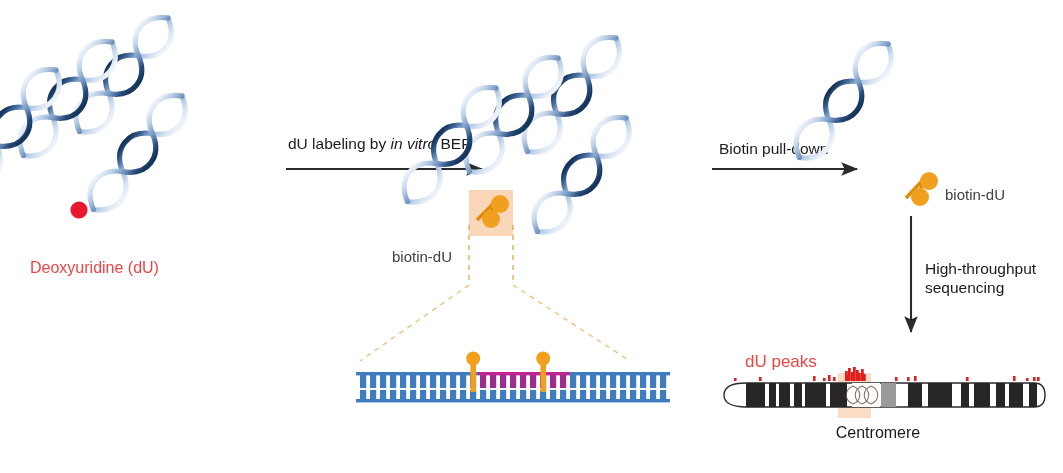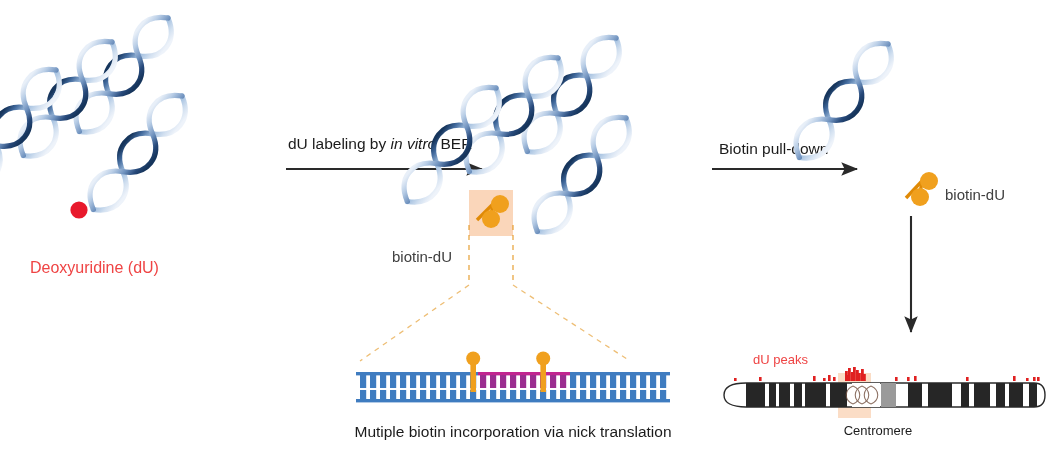--- a/index.html
+++ b/index.html
@@ -179,20 +179,21 @@
     <circle cx="29" cy="13" r="9" fill="#f0a01e"></circle>
     <circle cx="20" cy="29" r="9" fill="#f0a01e"></circle>
   </svg>
 
   <div class="lbl lbl-orange" style="left:945px; top:186px; font-size:15px;">biotin-dU</div>
 
   <svg class="arrow-svg" style="left:902px; top:216px;" width="18" height="128">
     <line x1="9" y1="0" x2="9" y2="116" stroke="#2a2a2a" stroke-width="2.1" marker-end="url(#mArrowD)"></line>
   </svg>
 
+  <div class="lbl" style="left:925px; top:260px; font-size:15.5px;"><span>High-throughput</span><br><span>sequencing</span></div>
 
   <svg class="dash-svg" style="left:340px; top:225px;" width="230" height="140">
 
     <line x1="129" y1="0" x2="129" y2="60" stroke="#e08a06" stroke-width="1.3" stroke-dasharray="5 5" opacity=".75"></line>
     <line x1="173" y1="0" x2="173" y2="60" stroke="#e08a06" stroke-width="1.3" stroke-dasharray="5 5" opacity=".75"></line>
 
     <line x1="129" y1="60" x2="20" y2="136" stroke="#e08a06" stroke-width="1.3" stroke-dasharray="5 5" opacity=".55"></line>
     <line x1="173" y1="60" x2="290" y2="136" stroke="#e08a06" stroke-width="1.3" stroke-dasharray="5 5" opacity=".55"></line>
   </svg>
 
@@ -277,23 +278,22 @@
     <g>
       <rect x="118.4" y="8" width="5.6" height="32" fill="#f0a01e"></rect>
       <circle cx="121.2" cy="6.5" r="7" fill="#f0a01e"></circle>
     </g>
     <g>
       <rect x="188.4" y="8" width="5.6" height="32" fill="#f0a01e"></rect>
       <circle cx="191.2" cy="6.5" r="7" fill="#f0a01e"></circle>
     </g>
   </svg>
 
-  <div class="lbl lbl-center" style="left:333px; top:423px; width:360px; font-size:15.5px;">Mutiple biotin incorporation via nick translation</div>
-
-  <div class="lbl lbl-red" style="left:745px; top:352px; font-size:13px;margin-left:8px;">dU peaks</div>
+
+  <div class="lbl lbl-red" style="left:745px; top:352px; font-size:17px;">dU peaks</div>
 
   <div class="hl-box" style="left:838px; top:373px; width:33px; height:45px; opacity:.7;"></div>
 
   <svg class="chrom-svg" style="left:712px; top:370px;" width="336" height="50" viewBox="0 0 336 50">
     <defs>
       <clipPath id="chromClip">
         <path d="M12,25 C12,17 20,13 34,13 L322,13 C330,13 333,17 333,25
                  C333,33 330,37 322,37 L34,37 C20,37 12,33 12,25 Z"></path>
       </clipPath>
     </defs>
@@ -350,15 +350,15 @@
         <path d="M141,16 C150,20 150,30 141,34"></path>
         <path d="M141,16 C132,20 132,30 141,34"></path>
         <path d="M150,16 C159,20 159,30 150,34"></path>
         <path d="M150,16 C141,20 141,30 150,34"></path>
         <path d="M159,16 C168,20 168,30 159,34"></path>
         <path d="M159,16 C150,20 150,30 159,34"></path>
       </g>
     </g>
   </svg>
 
-  <div class="lbl lbl-center" style="left:778px; top:423px; width:200px; font-size:13px;">Centromere</div>
+  <div class="lbl lbl-center" style="left:778px; top:423px; width:200px; font-size:16px;">Centromere</div>
 
 </div>
 
 </body></html>

